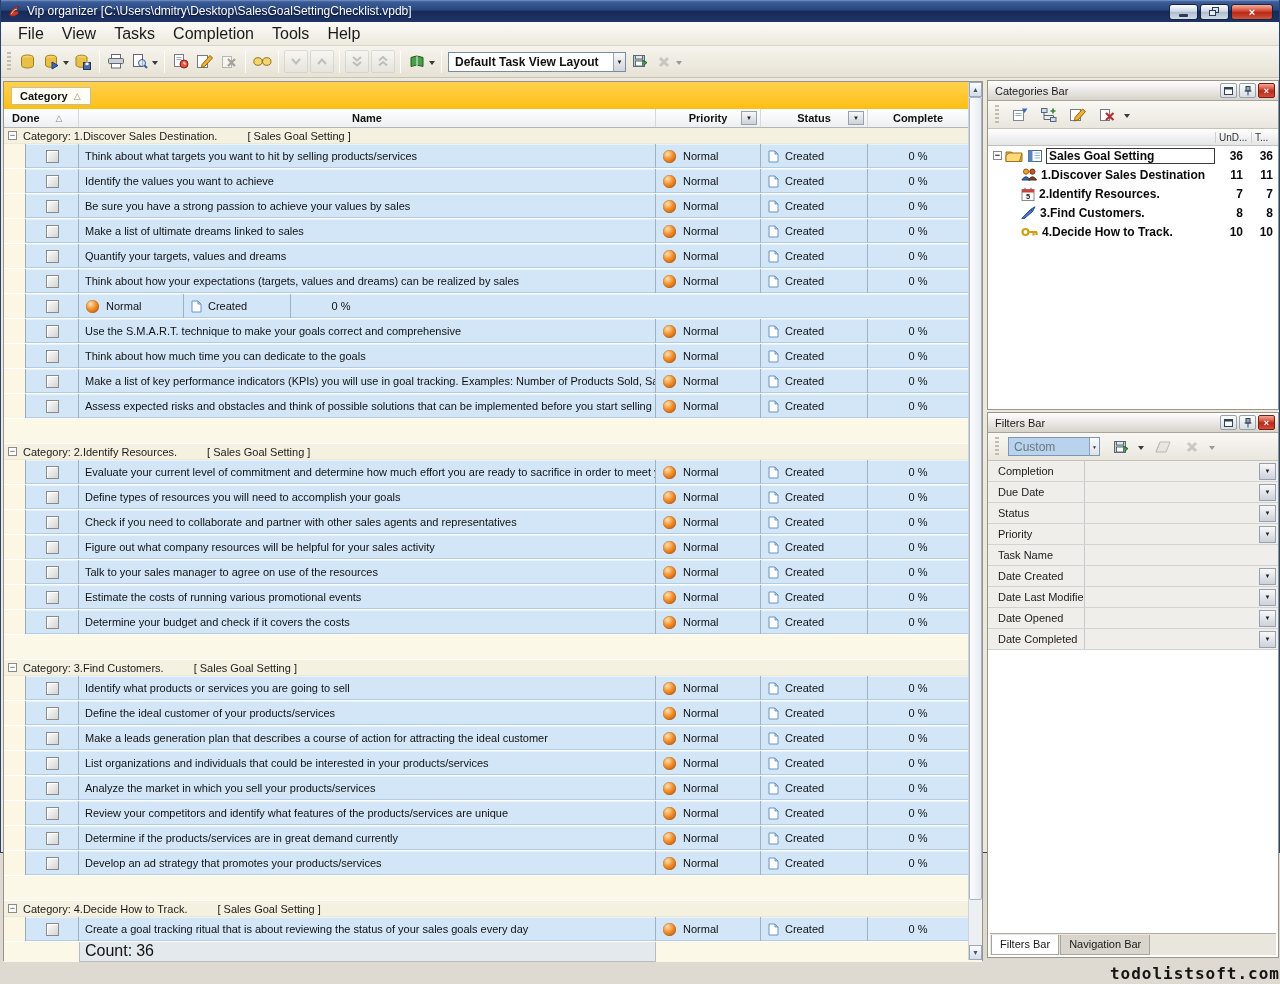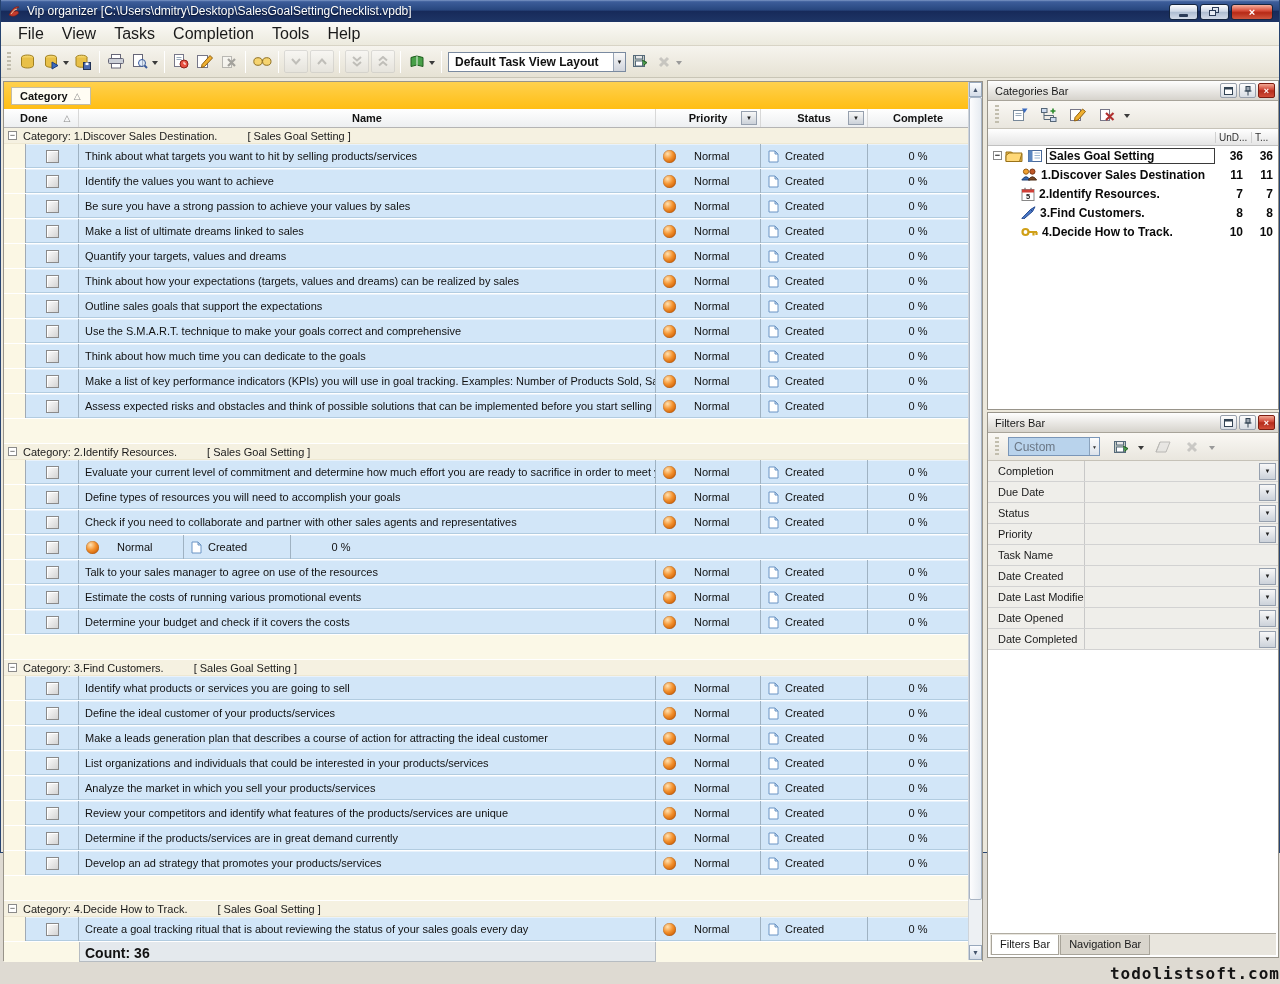--- a/index.html
+++ b/index.html
@@ -39,49 +39,49 @@
     font-size:12px;color:#111;padding-left:6px;margin:0 2px;font-weight:bold;}
   .combo .cdrop{width:12px;height:18px;margin-left:5px;border-left:1px solid #98a4b4;
     background:linear-gradient(#f8f8f8,#d0d4dc);display:flex;align-items:center;justify-content:center;font-size:6px;color:#222;}
   
   .grid{position:absolute;left:2px;top:81px;width:980px;height:880px;background:#fbf8e7;border:1px solid #98948a;}
   .band{height:27px;background:linear-gradient(#ffd14e,#ffbe14);display:flex;align-items:center;padding-left:7px;}
   .chip{background:#fffdf4;border:1px solid #c2bda8;padding:2px 9px 2px 8px;font-size:11px;font-weight:bold;color:#111;display:inline-flex;align-items:center;gap:6px;}
   .tri{font-size:9px;color:#8a8a8a;font-weight:normal;}
   .ghead{height:19px;display:flex;background:linear-gradient(#ffffff,#edeff1);border-bottom:1px solid #b4b4b4;font-size:11px;font-weight:bold;color:#111;}
   .hc{display:flex;align-items:center;border-right:1px solid #d8d8d8;position:relative;}
-  .h-done{width:75px;padding-left:16px;gap:16px;}
+  .h-done{width:75px;padding-left:8px;gap:16px;}
   .h-name{width:577px;justify-content:center;}
   .h-pri{width:105px;justify-content:center;}
   .h-status{width:107px;justify-content:center;}
   .h-comp{width:100px;justify-content:center;border-right:none;}
   .fbtn{position:absolute;right:3px;top:2px;width:16px;height:14px;border:1px solid #96a0ae;
     background:linear-gradient(#f8f8f8,#ccd2da);display:flex;align-items:center;justify-content:center;font-size:6px;color:#222;font-weight:normal;}
   .group-header{height:16px;display:flex;align-items:center;background:#f5f1e1;font-size:11px;color:#1a1a1a;border-bottom:1px solid #eee8d2;}
   .expander{width:9px;height:9px;border:1px solid #8a8a8a;background:#fff;font-size:9px;line-height:7px;text-align:center;color:#333;margin:0 6px 0 4px;}
   .gh-text{white-space:nowrap;}
   .gh-tag{margin-left:30px;white-space:nowrap;}
   .trow{height:25px;display:flex;background:#d2e6f8;border-bottom:1px solid #fff;
     box-shadow:inset 0 1px 0 #e8f2fc, inset 0 -1px 0 #b2cce0;}
   .cell{display:flex;align-items:center;font-size:11px;color:#111;overflow:hidden;}
   .c-indent{width:22px;background:#fbf7e4;border-right:1px solid #a0aab4;}
   .c-done{width:53px;justify-content:center;border-right:1px solid #9fb2c2;}
   .c-name{width:577px;padding-left:6px;border-right:1px solid #9fb2c2;white-space:nowrap;}
-  .c-pri{width:105px;padding-left:7px;gap:18px;border-right:1px solid #9fb2c2;}
+  .c-pri{width:105px;padding-left:7px;gap:7px;border-right:1px solid #9fb2c2;}
   .c-status{width:107px;padding-left:7px;gap:6px;border-right:1px solid #9fb2c2;}
   .c-comp{width:100px;justify-content:center;}
   .checkbox{width:13px;height:13px;border:1px solid #8a8a8a;background:linear-gradient(135deg,#fdfdfd,#d4d4d4);box-shadow:inset 1px 1px 0 #fff;}
   .pri-icon{width:13px;height:13px;border-radius:50%;flex:0 0 13px;
     background:radial-gradient(circle at 35% 30%,#ffe2b2 0%,#f49330 42%,#cf6208 78%,#a84a06 100%);
     box-shadow:inset 0 0 1px #7a3a04;}
   .st-icon{display:inline-flex;flex:0 0 11px;}
   .group-gap{height:25px;background:#fbf8e7;border-bottom:1px solid #fff;}
   .count-row{height:20px;display:flex;background:#fbf8e7;}
   .count-inner{margin-left:75px;width:577px;background:#e4e9ed;border:1px solid #b6bcc2;border-top:none;
-    font-size:14px;font-weight:bold;color:#111;display:flex;align-items:flex-end;padding-left:5px;gap:4px;}
+    font-size:16px;font-weight:normal;color:#111;display:flex;align-items:flex-start;padding-left:5px;gap:4px;}
   
   .vscroll{position:absolute;right:0;top:0;width:14px;height:100%;background:#edf0f3;border-left:1px solid #cfd4da;}
   .sbtn{position:absolute;left:0;width:13px;height:15px;background:linear-gradient(#fcfdfe,#d4dce8);
     border:1px solid #98a8bc;font-size:7px;color:#44546c;display:flex;align-items:center;justify-content:center;}
   .sb-up{top:0;}.sb-down{bottom:0;}
   .sb-thumb{position:absolute;left:0;top:15px;width:13px;height:calc(100% - 75px);
     background:linear-gradient(90deg,#fdfdfe,#e6ebf1);border:1px solid #a8b4c4;border-radius:2px;}
   
   .panel{position:absolute;background:#fff;border:1px solid #98948a;}
   .cat-panel{left:986px;top:80px;width:292px;height:330px;}
@@ -448,21 +448,20 @@
               </span>
               <span class="sv">Created</span>
             </div>
             <div class="cell c-comp">0 %</div>
           </div>
           <div class="trow">
             <div class="cell c-indent"></div>
             <div class="cell c-done">
               <span class="checkbox"></span>
             </div>
-            <div class="cell c-name">Outline sales goals that support the expectations</div>
             <div class="cell c-pri">
               <span class="pri-icon"></span>
               <span class="pv">Normal</span>
             </div>
             <div class="cell c-status">
               <span class="st-icon">
                 <svg width="11" height="13">
                   <path d="M1,1 h6 l3,3 v8 h-9 z" fill="#fff" stroke="#6a94c4"></path>
                   <path d="M7,1 l3,3 h-3 z" fill="#cfe0f0" stroke="#6a94c4"></path>
                 </svg>
@@ -622,20 +621,21 @@
               </span>
               <span class="sv">Created</span>
             </div>
             <div class="cell c-comp">0 %</div>
           </div>
           <div class="trow">
             <div class="cell c-indent"></div>
             <div class="cell c-done">
               <span class="checkbox"></span>
             </div>
+            <div class="cell c-name">Figure out what company resources will be helpful for your sales activity</div>
             <div class="cell c-pri">
               <span class="pri-icon"></span>
               <span class="pv">Normal</span>
             </div>
             <div class="cell c-status">
               <span class="st-icon">
                 <svg width="11" height="13">
                   <path d="M1,1 h6 l3,3 v8 h-9 z" fill="#fff" stroke="#6a94c4"></path>
                   <path d="M7,1 l3,3 h-3 z" fill="#cfe0f0" stroke="#6a94c4"></path>
                 </svg>

